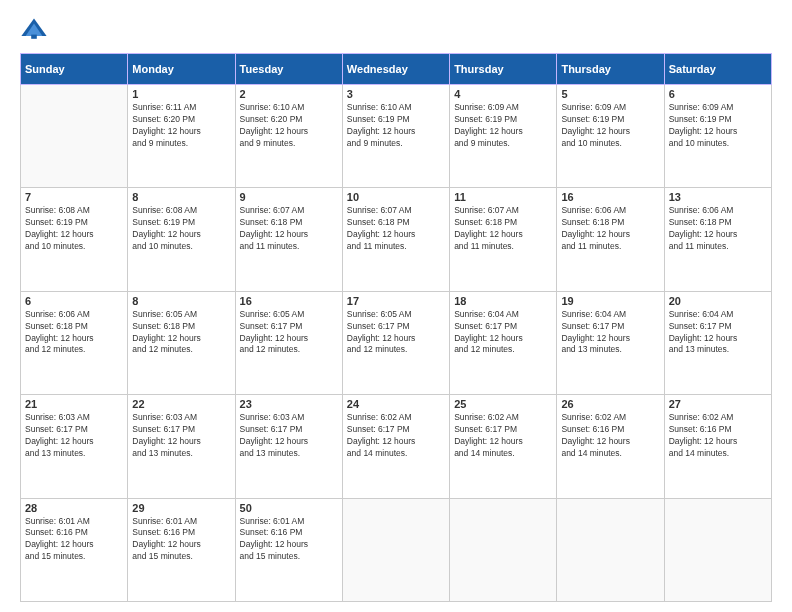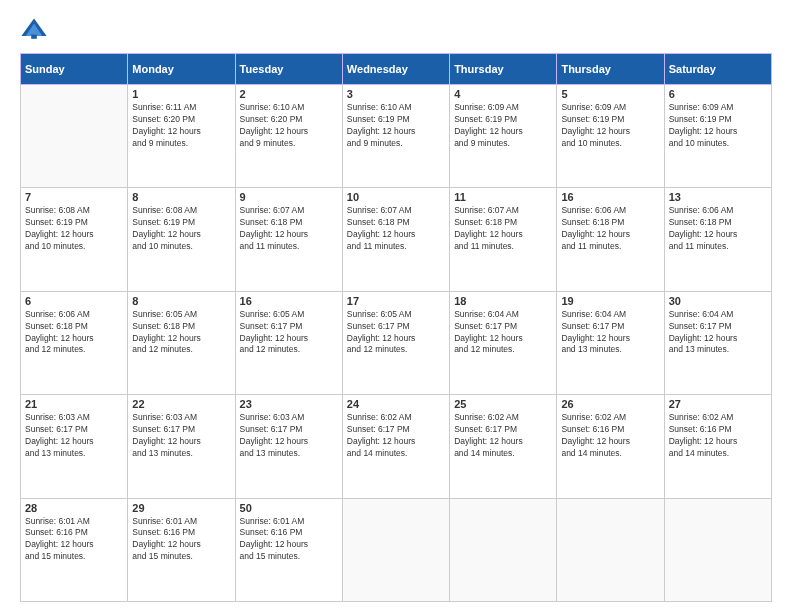--- a/index.html
+++ b/index.html
@@ -261,21 +261,21 @@
 and 12 minutes.</div>
           </td>
           <td>
             <span class="day-number">19</span>
             <div class="day-info" style="white-space: pre-line;">Sunrise: 6:04 AM
 Sunset: 6:17 PM
 Daylight: 12 hours
 and 13 minutes.</div>
           </td>
           <td>
-            <span class="day-number">30</span>
+            <span class="day-number">20</span>
             <div class="day-info" style="white-space: pre-line;">Sunrise: 6:04 AM
 Sunset: 6:17 PM
 Daylight: 12 hours
 and 13 minutes.</div>
           </td>
         </tr>
         <tr>
           <td>
             <span class="day-number">21</span>
             <div class="day-info" style="white-space: pre-line;">Sunrise: 6:03 AM

